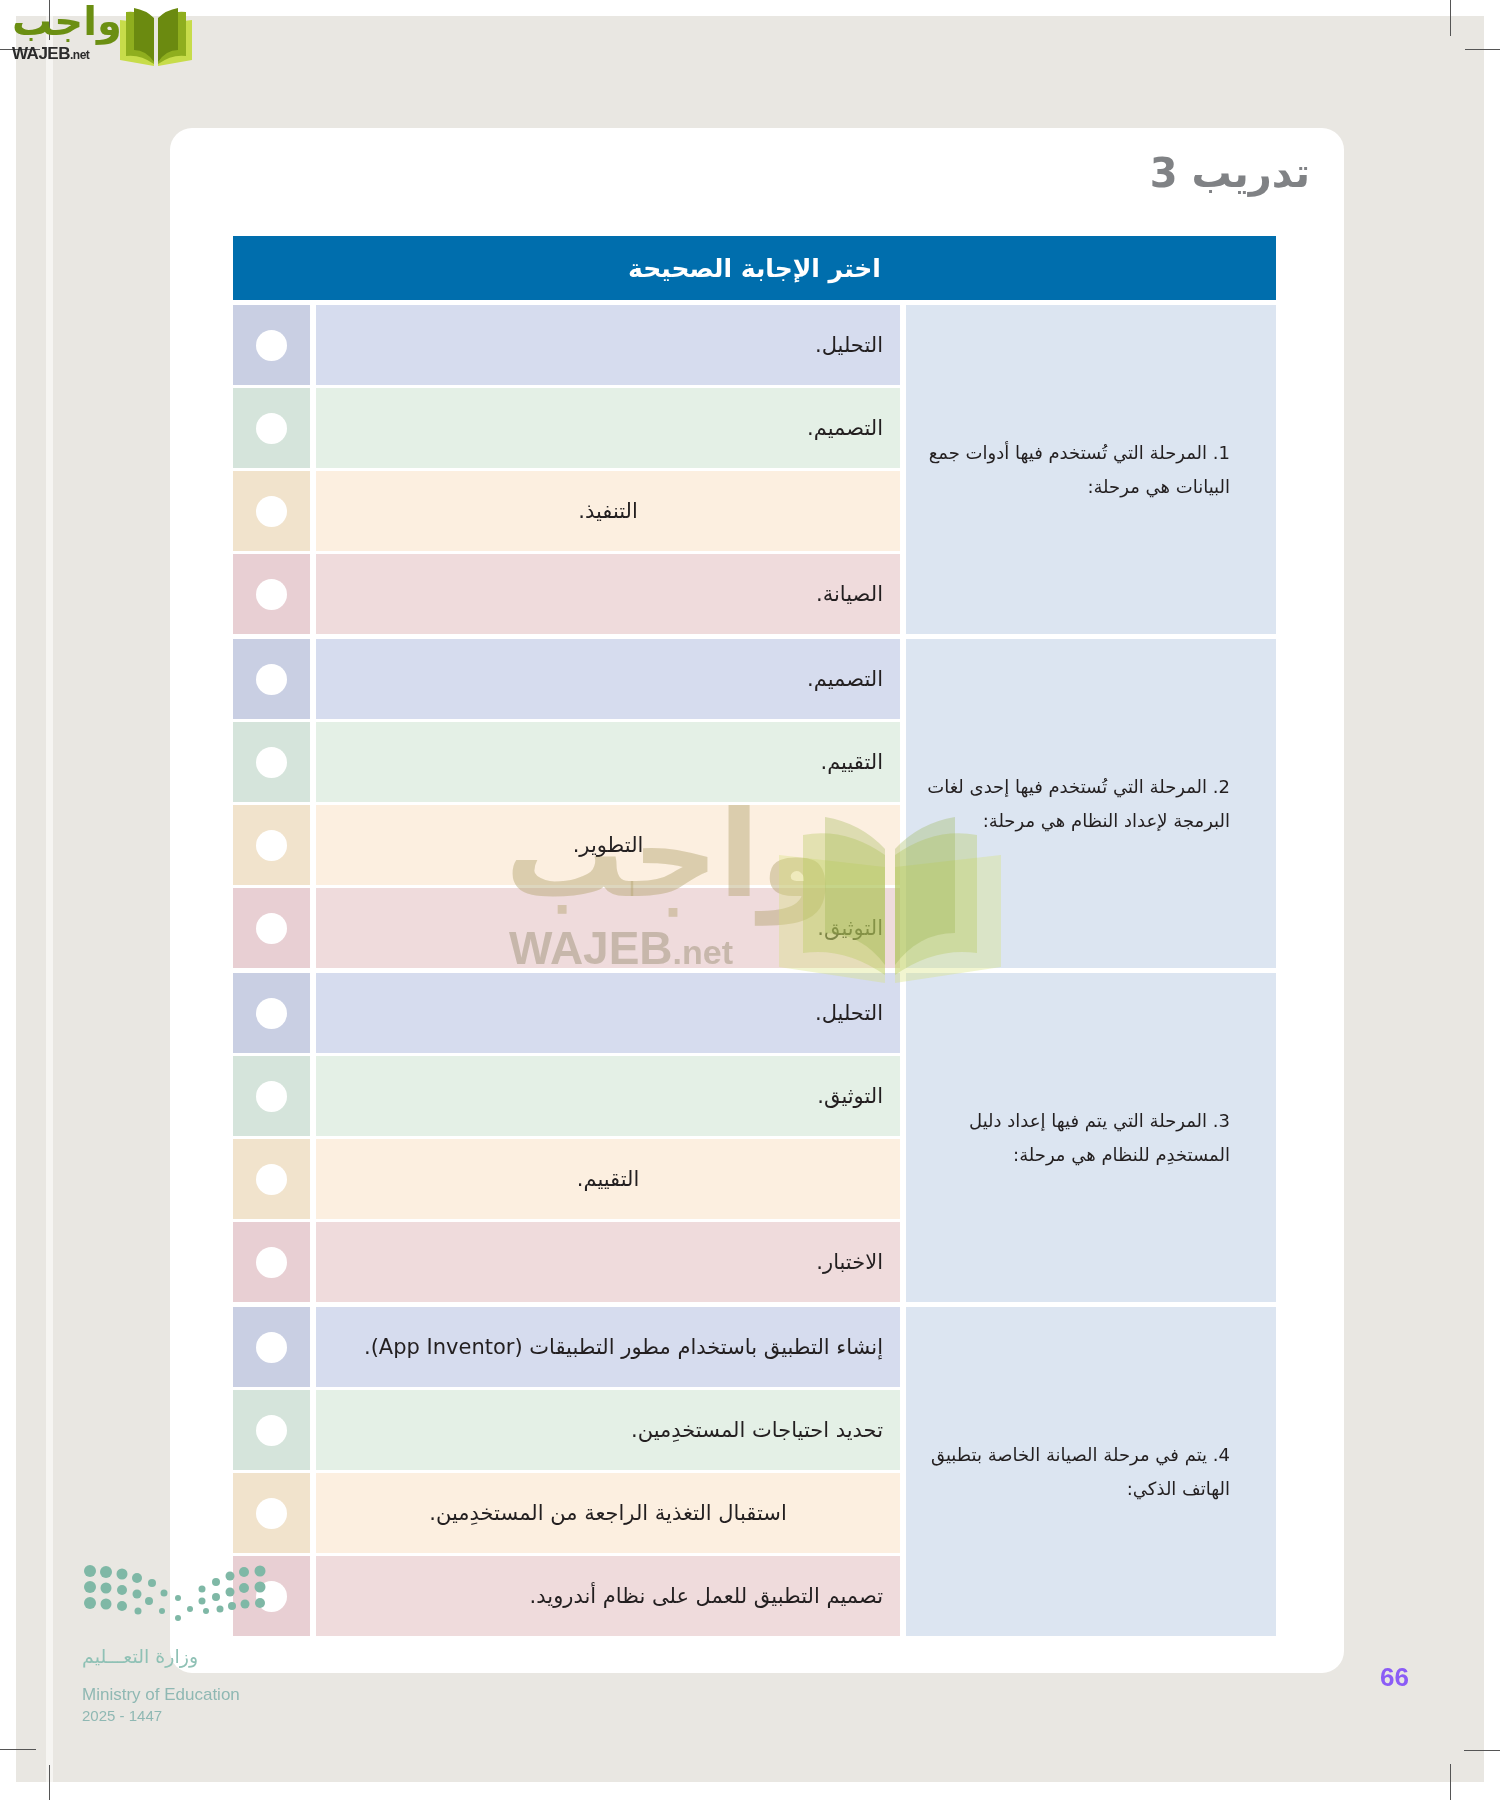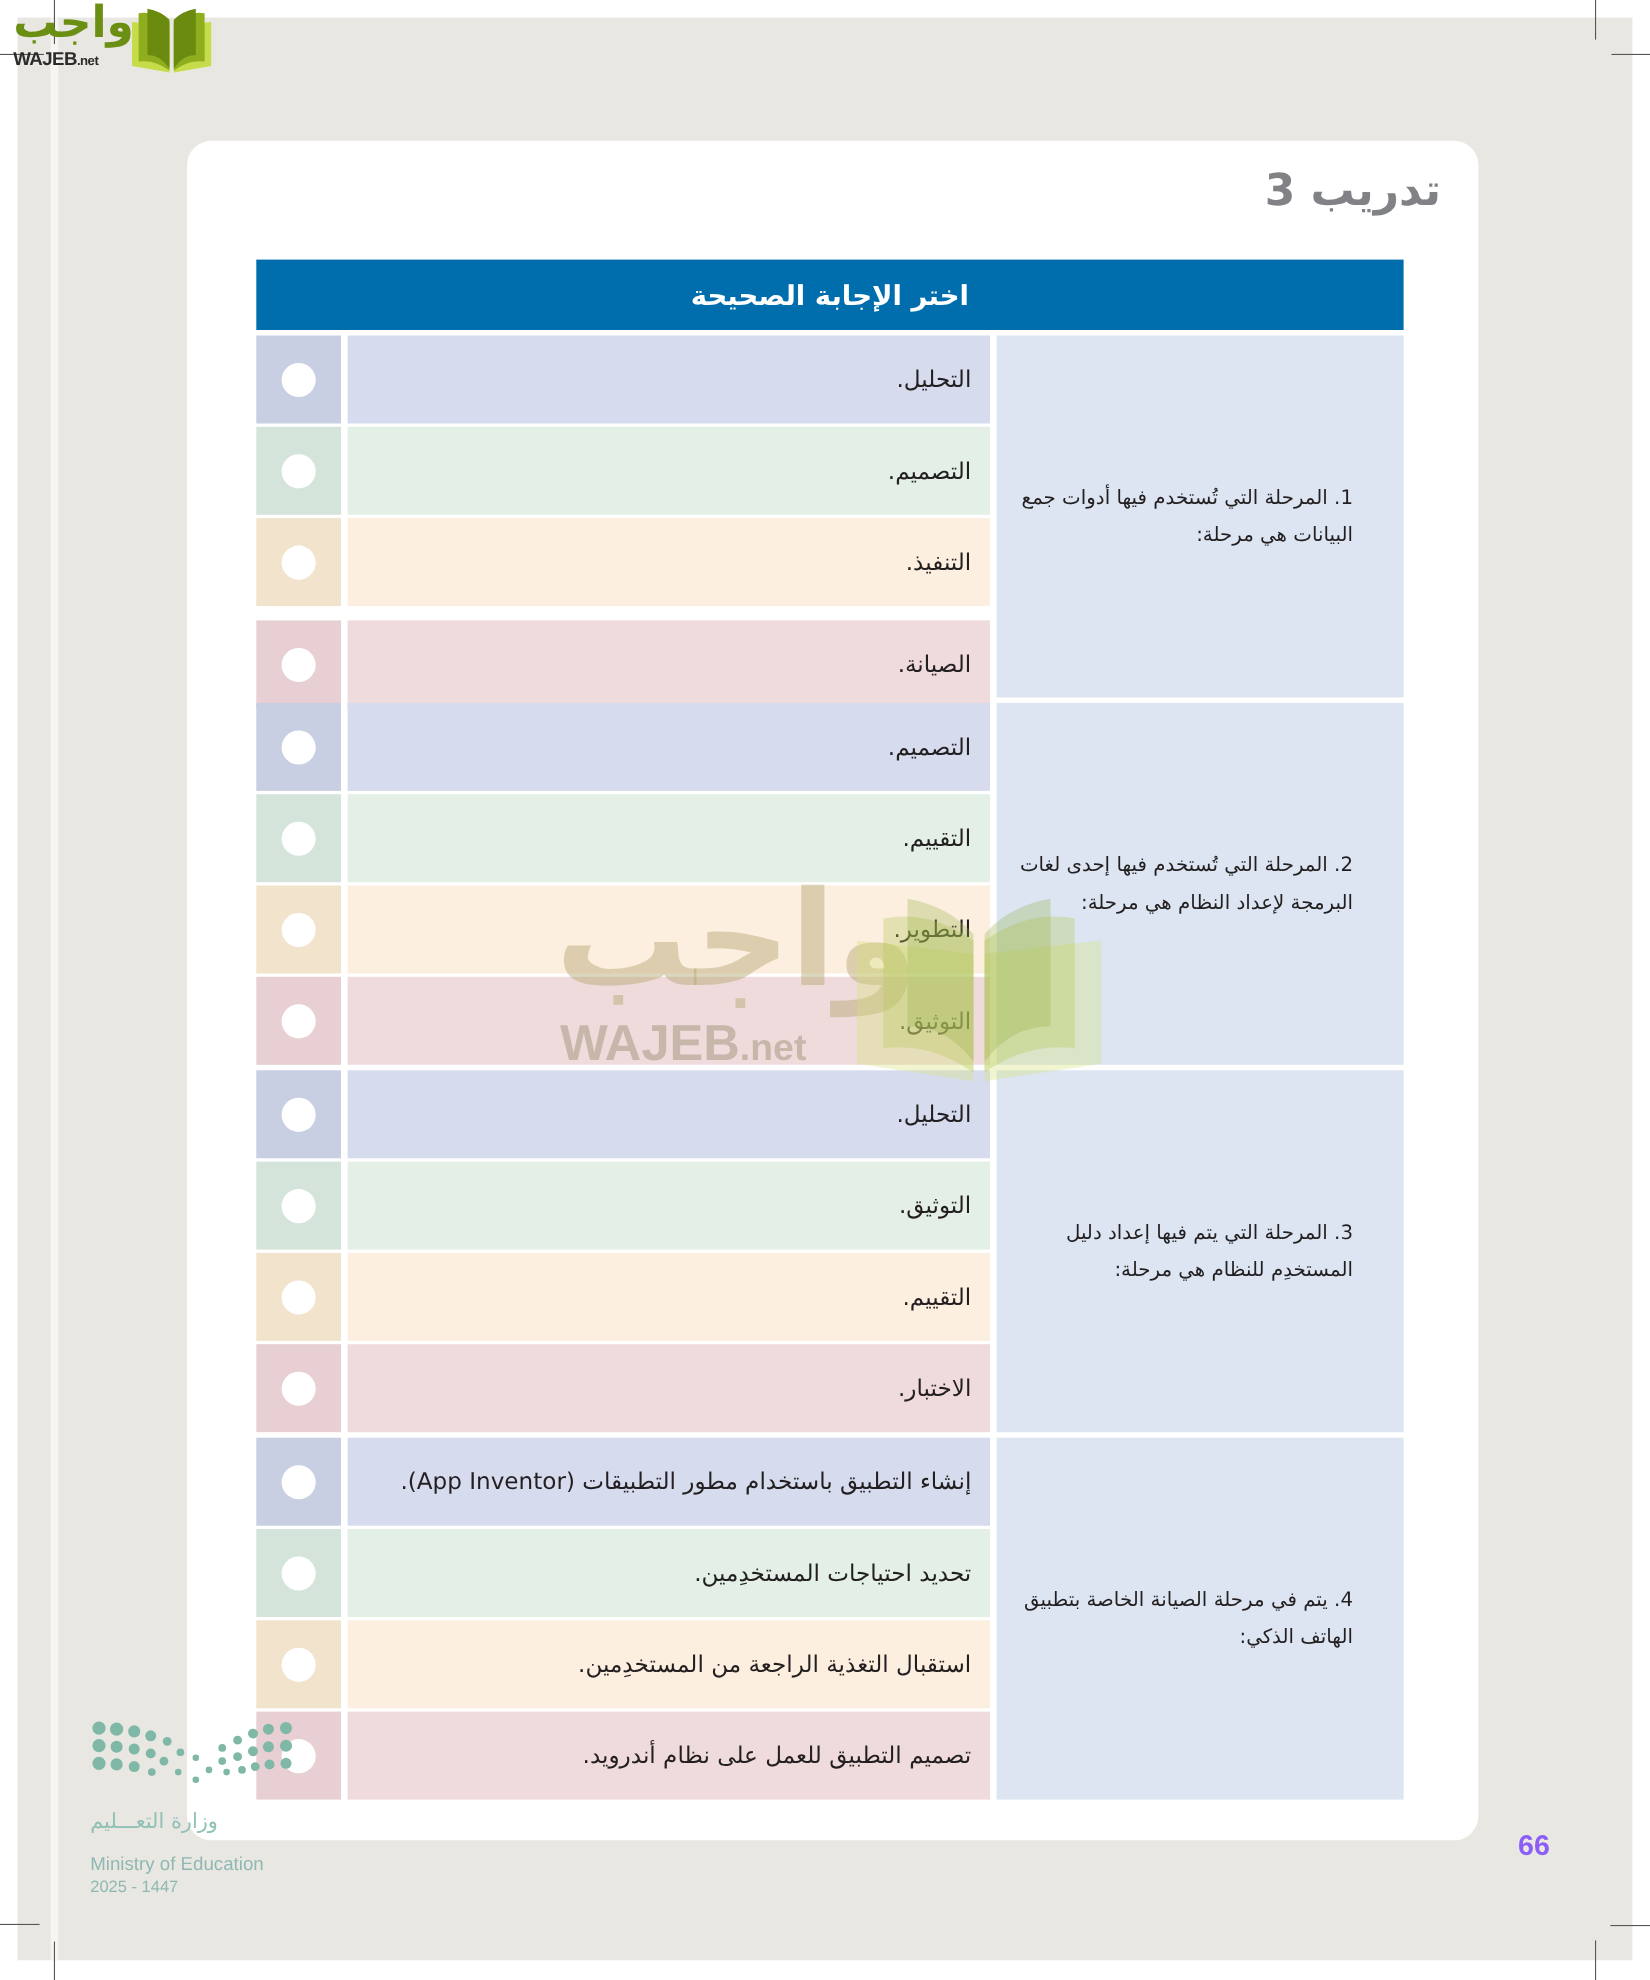--- a/index.html
+++ b/index.html
@@ -61,21 +61,21 @@
   }
   .label-cell {
     position:absolute; left:83px; top:0; width:584px; height:80px;
     display:flex; align-items:center; justify-content:flex-start; direction:rtl;
     box-sizing:border-box; padding:0 17px;
   }
   .label-text { font-size:21px; color:#231f20; }
 
   .c0 .radio-cell { background:#c9cfe3; } .c0 .label-cell { background:#d6dcee; }
   .c1 .radio-cell { background:#d5e4db; } .c1 .label-cell { background:#e4f0e6; }
-  .c2 .radio-cell { background:#f1e3cc; } .c2 .label-cell { background:#fcefe0; }
+  .c2 .radio-cell { background:#f1e3cc; } .c2 .label-cell { background:#fcefe0;justify-content:center; }
   .c3 .radio-cell { background:#e8cfd3; } .c3 .label-cell { background:#efdbdc; }
 
   .watermark { position:absolute; left:505px; top:815px; width:500px; height:180px; pointer-events:none; }
   .wm-ar {
     position:absolute; left:0; top:-30px; font-size:120px; font-weight:bold;
     color:rgba(180,165,110,0.45); direction:rtl;
   }
   .wm-en {
     position:absolute; left:4px; top:106px; font-size:46px; font-weight:bold;
     color:rgba(150,140,110,0.45); font-family:"Liberation Sans", sans-serif;
@@ -158,21 +158,21 @@
       </div>
   </div>
   <div class="opt c2" style="top:166px;">
     <div class="radio-cell">
         <div class="radio"></div>
       </div>
     <div class="label-cell">
         <span class="label-text">التنفيذ.</span>
       </div>
   </div>
-  <div class="opt c3" style="top:259px;padding-left:44px;">
+  <div class="opt c3" style="top:249px;padding-left:44px;">
     <div class="radio-cell">
         <div class="radio"></div>
       </div>
     <div class="label-cell">
         <span class="label-text">الصيانة.</span>
       </div>
   </div>
 </div>
 
 <div class="group" style="top:639px;height:329px;">

